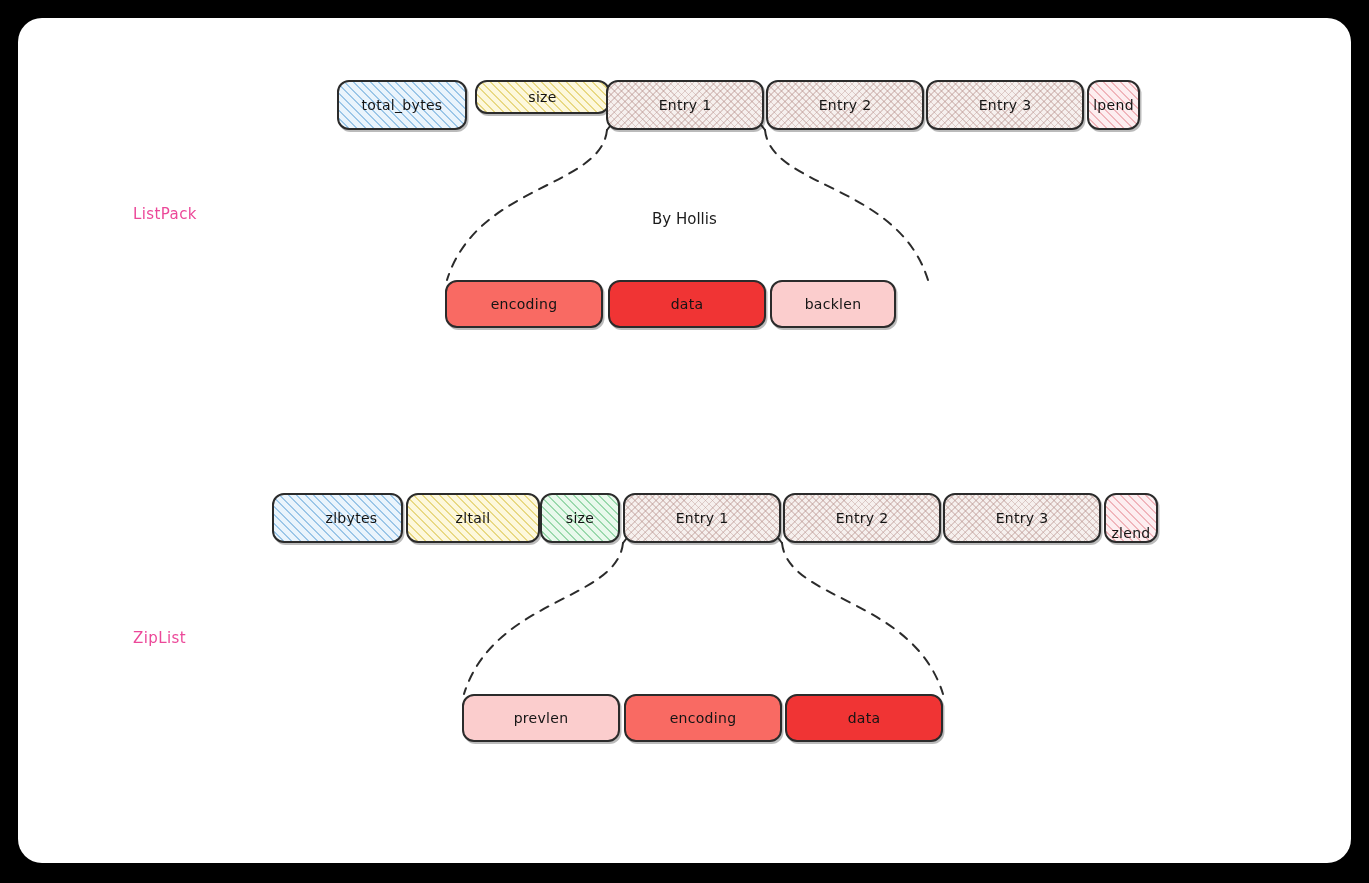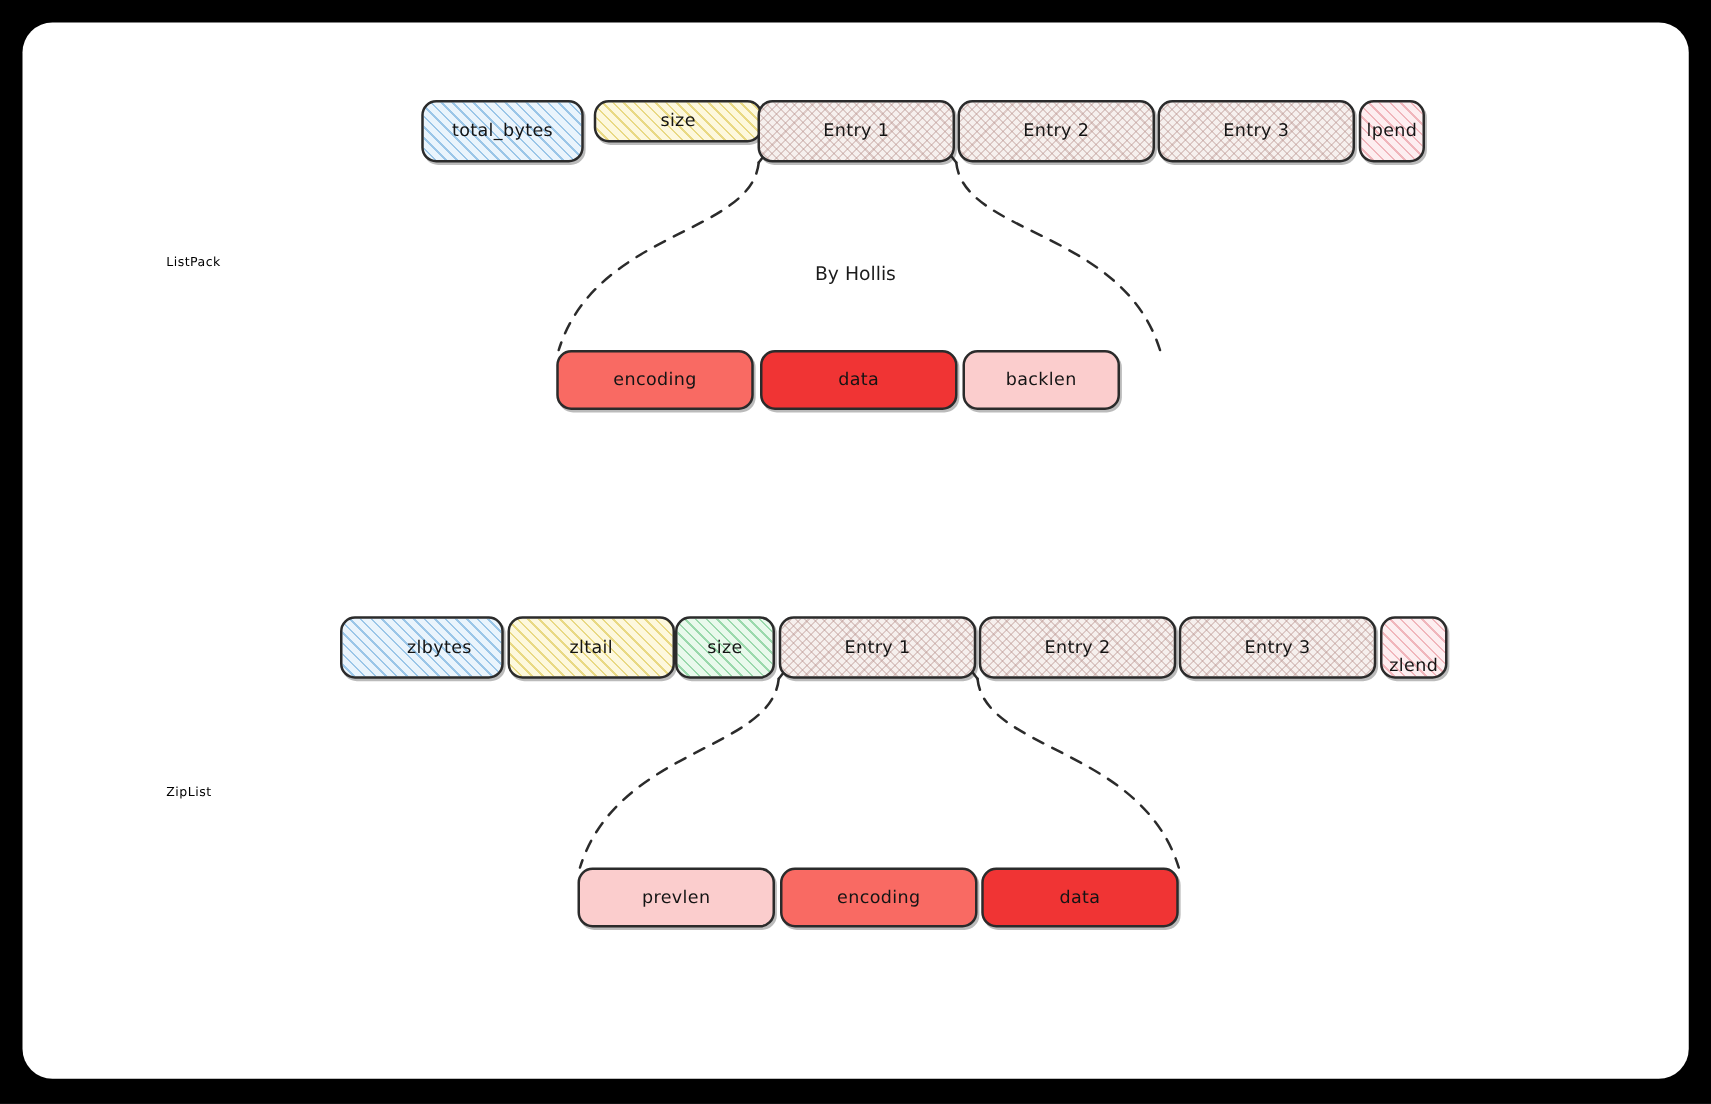--- a/index.html
+++ b/index.html
@@ -37,22 +37,22 @@
     top: 0;
     width: 1369px;
     height: 883px;
     pointer-events: none;
   }
 
   
   .section-label {
     position: absolute;
     font-family: "DejaVu Sans", sans-serif;
-    font-size: 10px;
-    color: #000000;
+    font-size: 15px;
+    color: #ec4899;
     letter-spacing: 0.4px;
     white-space: nowrap;
   }
   .byline {
     position: absolute;
     font-family: "DejaVu Sans", sans-serif;
     font-size: 15px;
     color: #1b1b1b;
     white-space: nowrap;
   }

